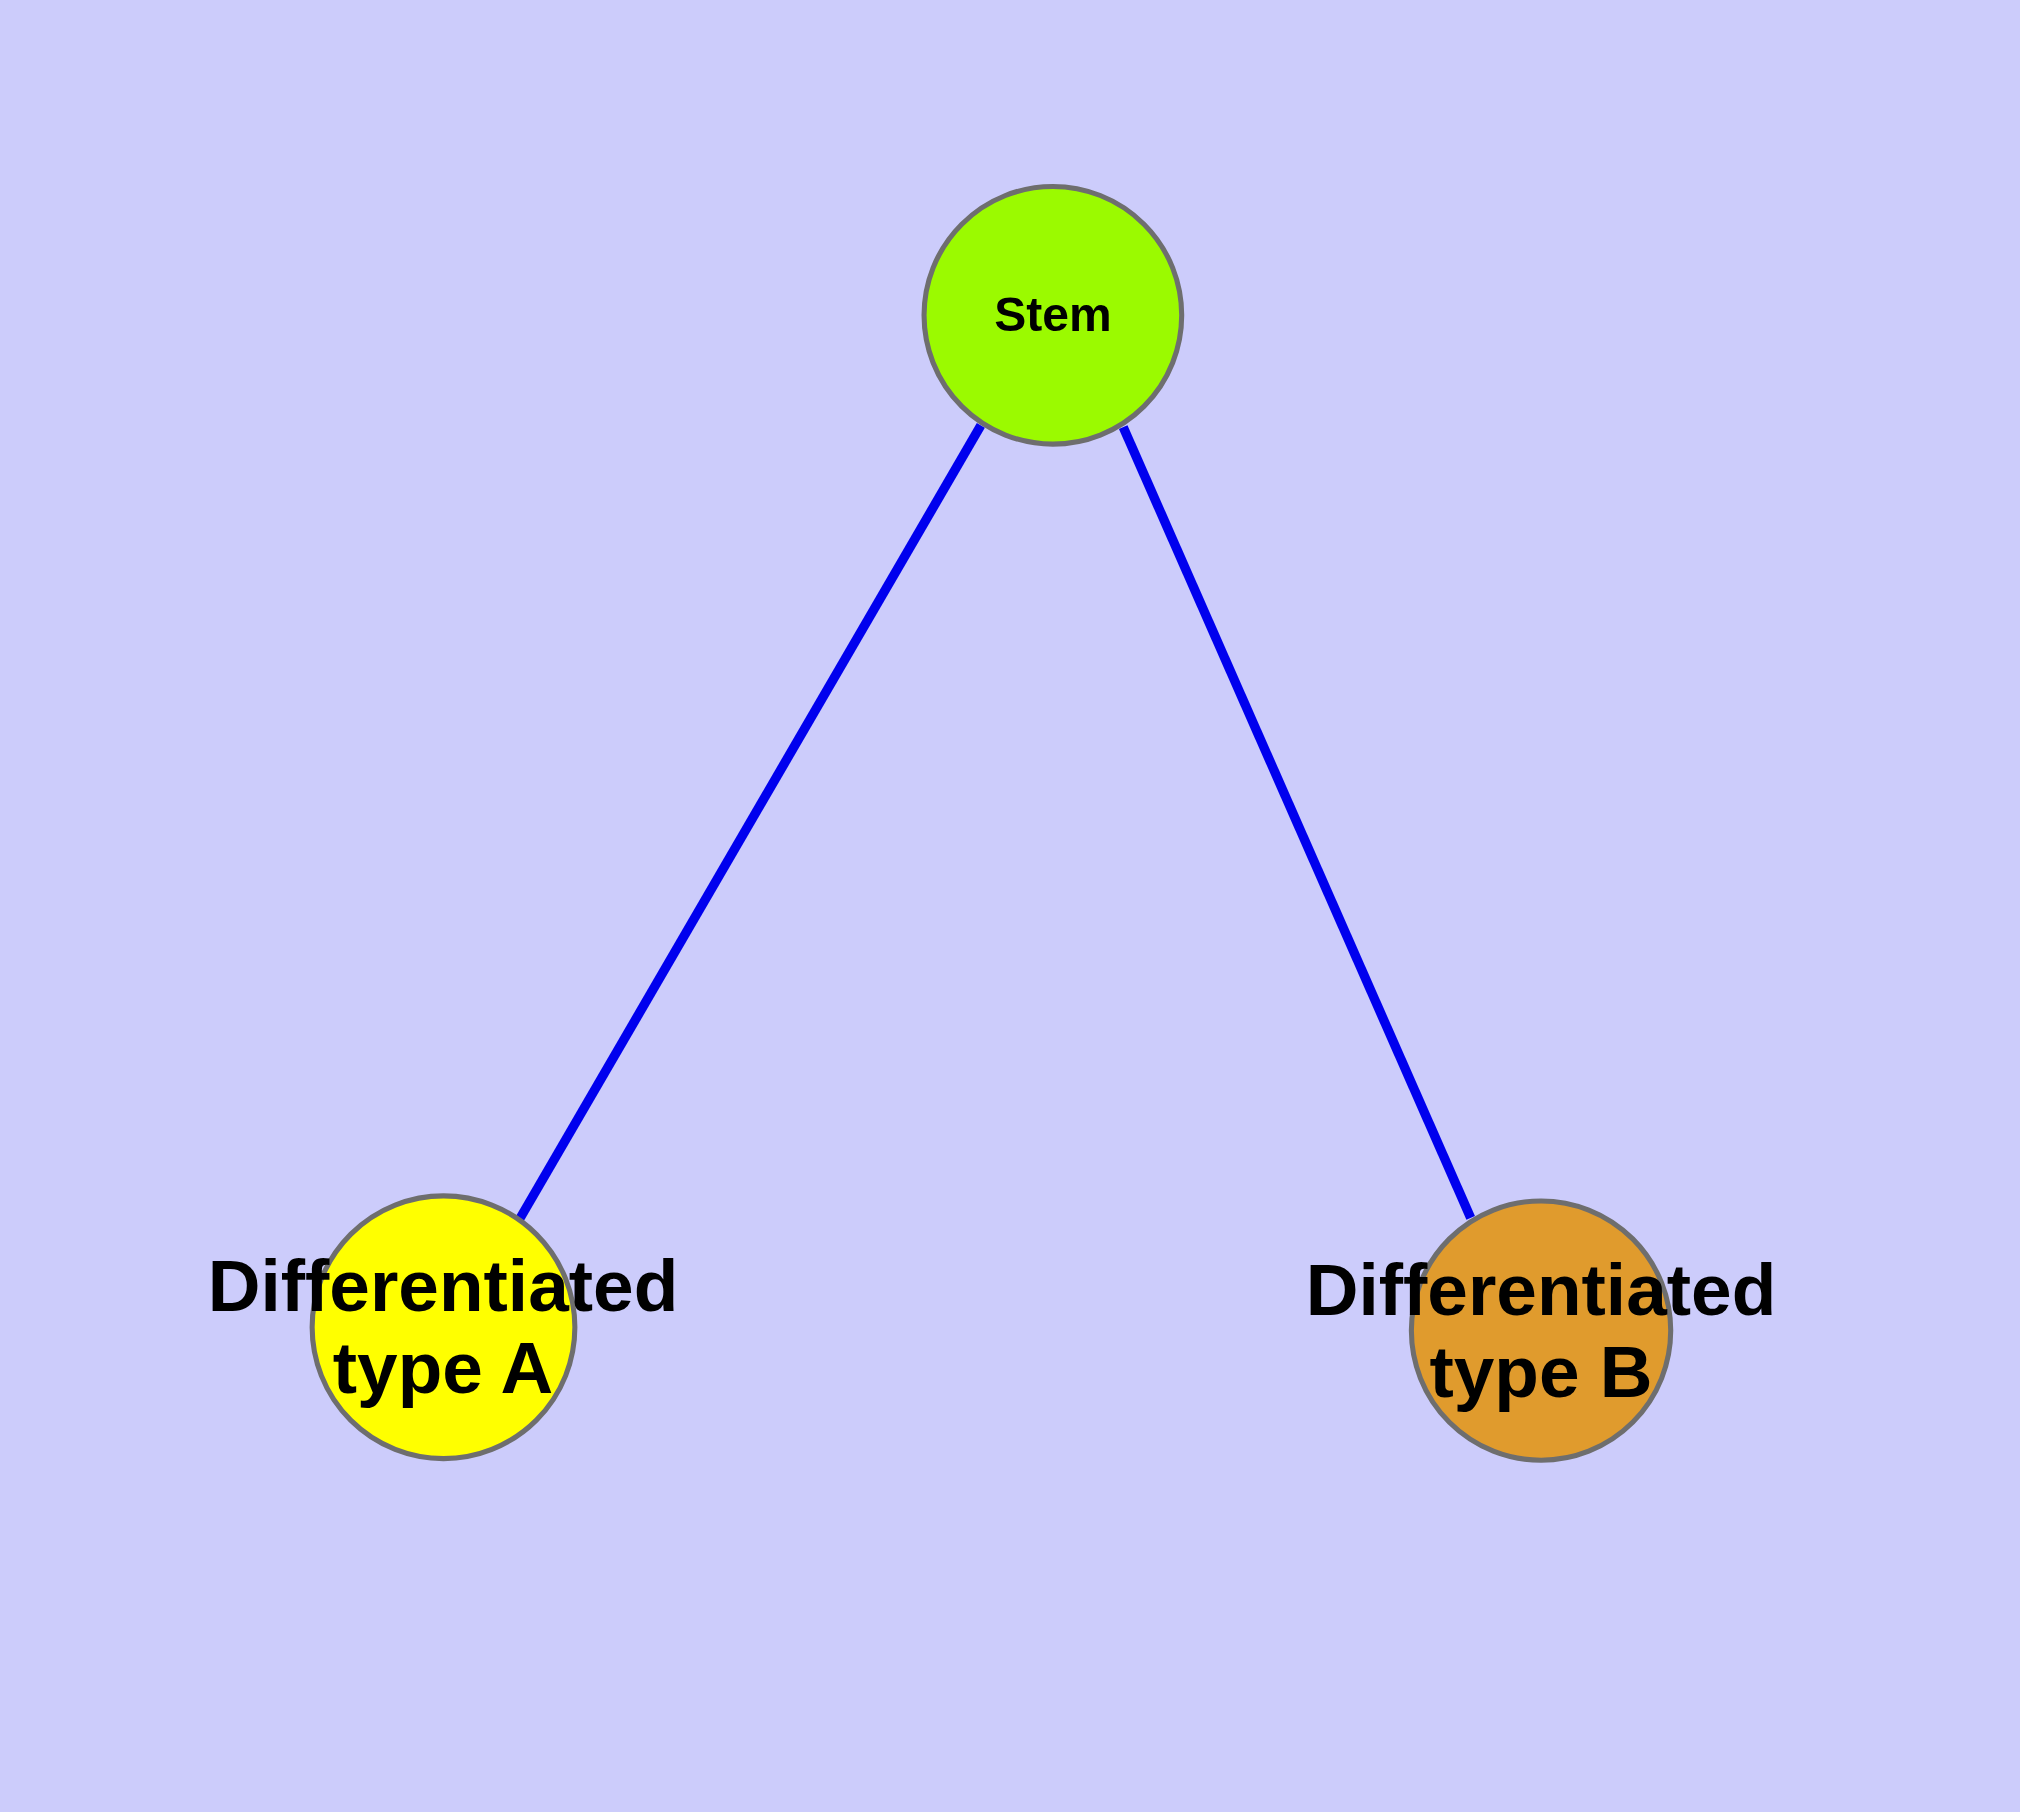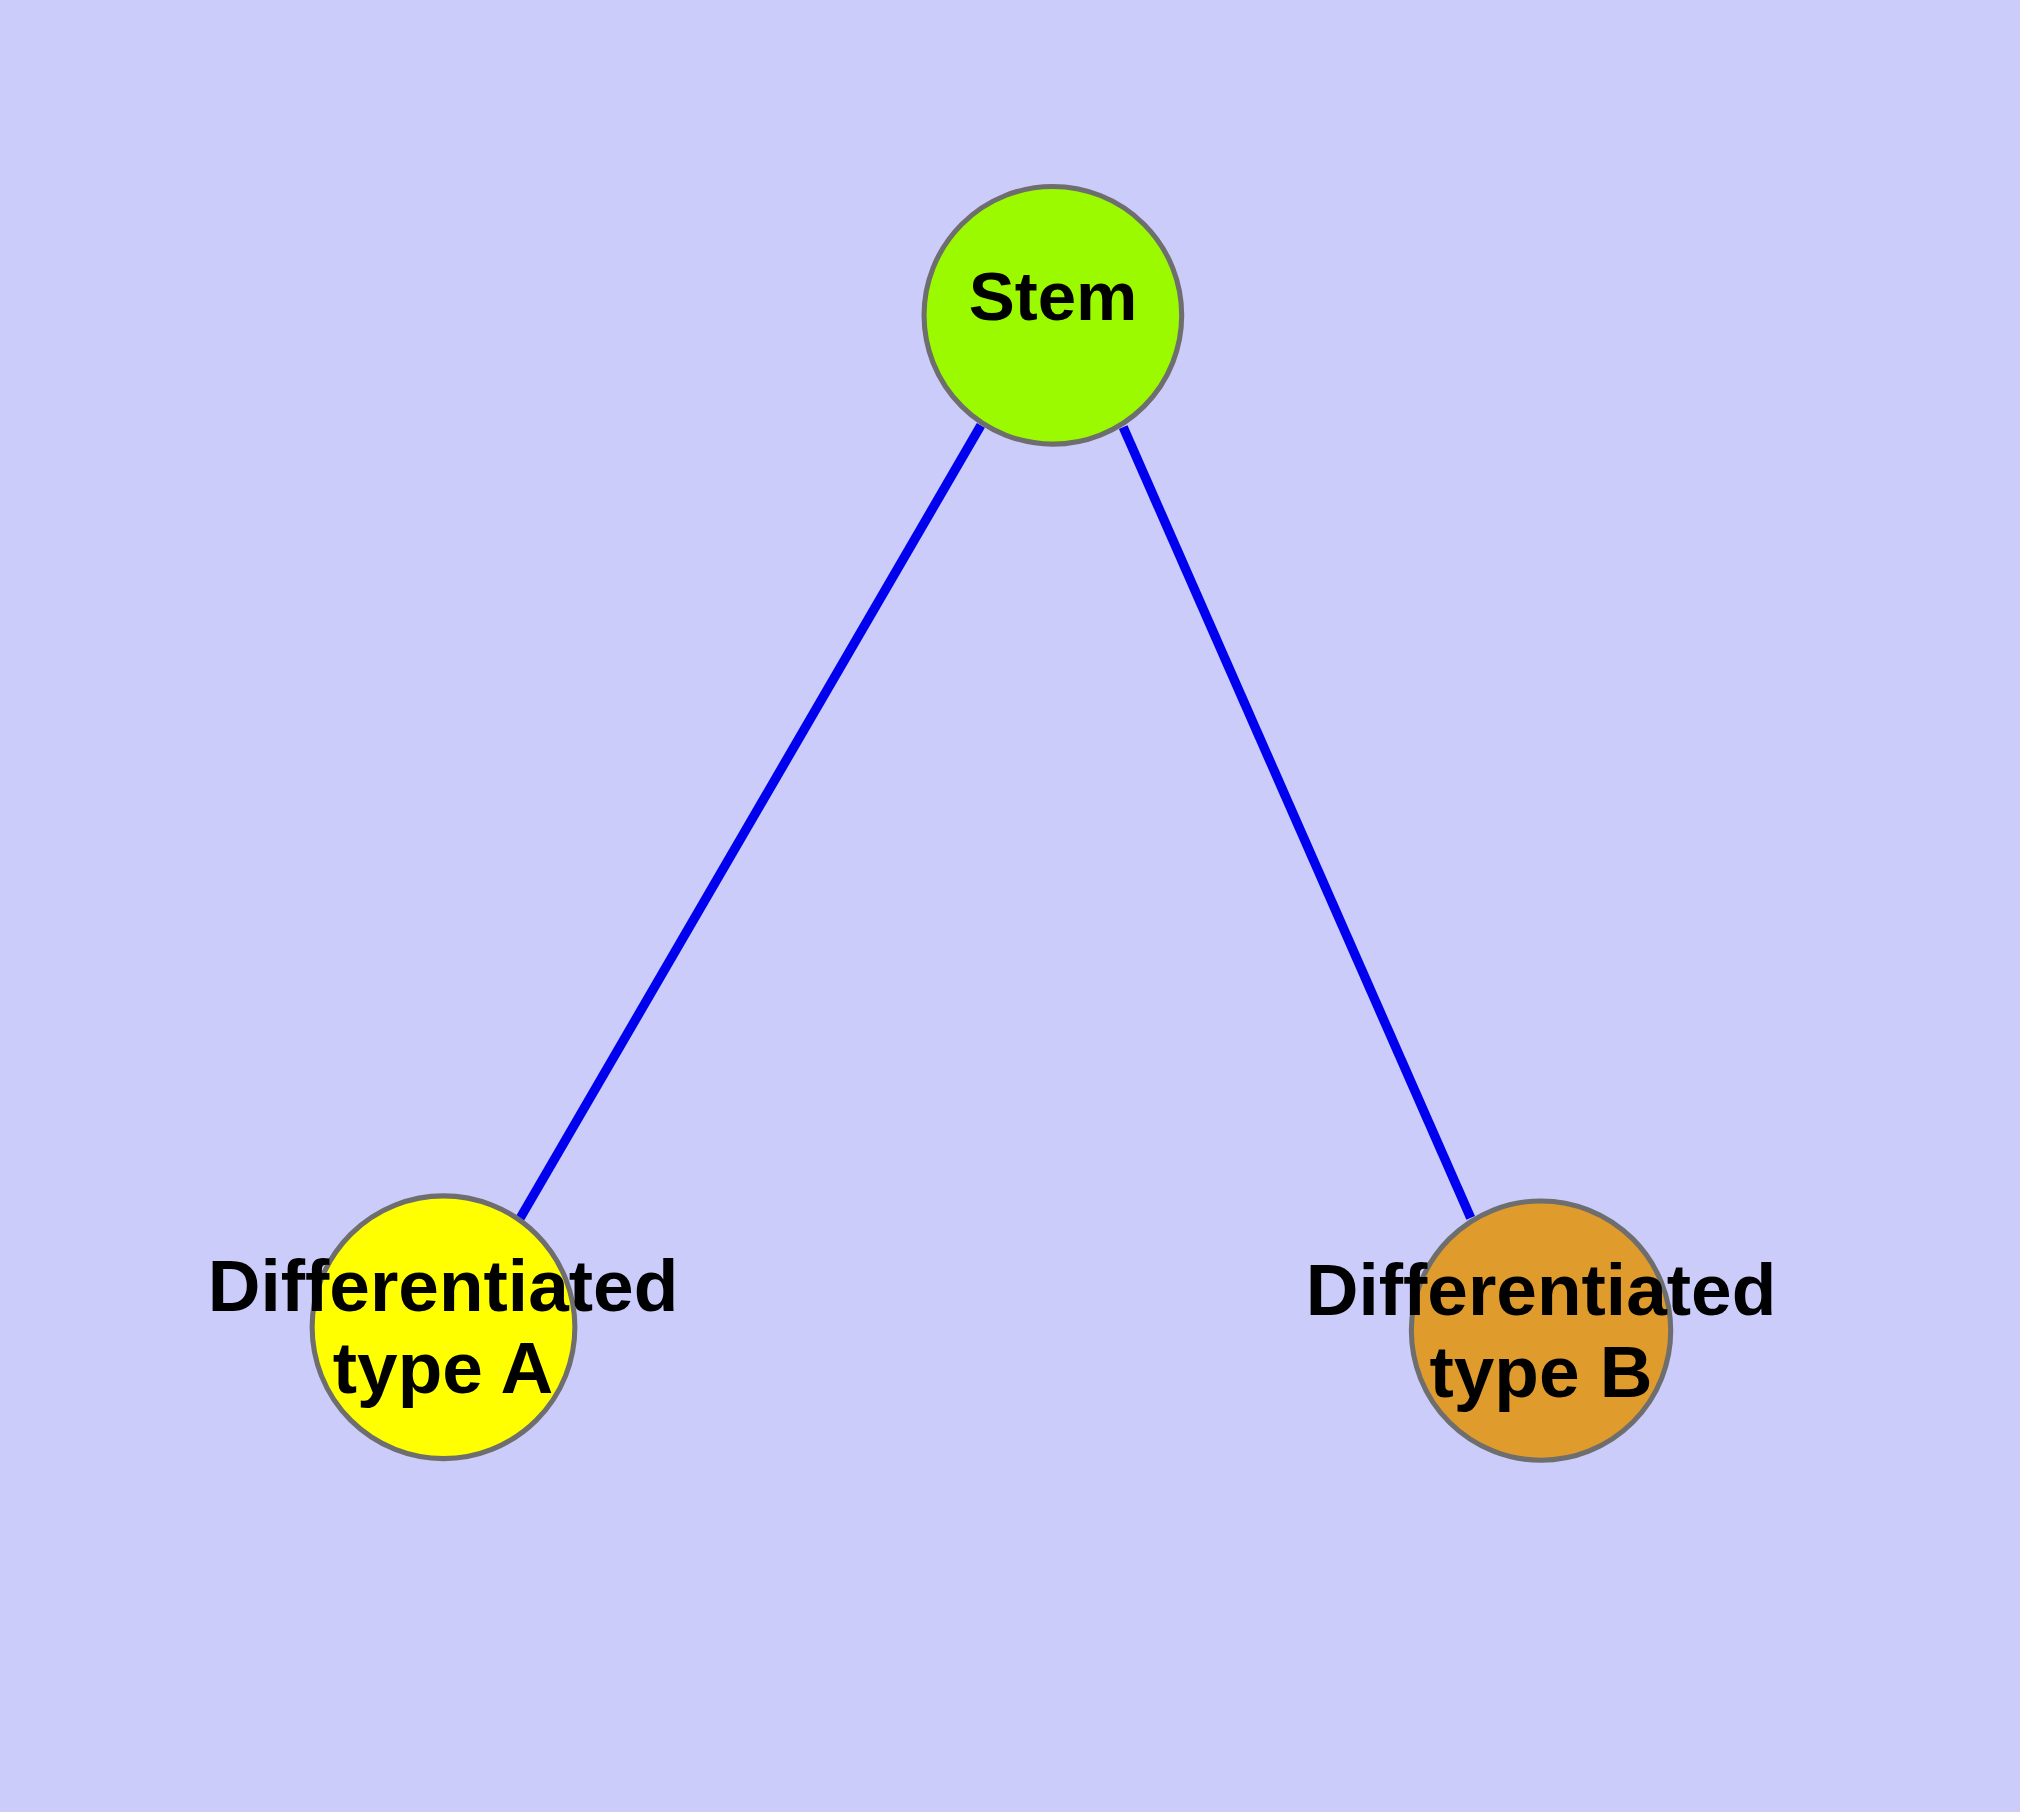--- a/index.html
+++ b/index.html
@@ -26,23 +26,23 @@
     position: absolute;
     color: #000000;
     font-family: "Liberation Sans", sans-serif;
     font-weight: bold;
     text-align: center;
     white-space: pre;
     line-height: 1.12;
     pointer-events: none;
   }
   #label-stem {
-    font-size: 69px;
+    font-size: 48px;
     left: 1053px;
-    top: 297px;
+    top: 315px;
     transform: translate(-50%, -50%);
   }
   #label-type-a {
     font-size: 73px;
     left: 443px;
     top: 1327px;
     transform: translate(-50%, -50%);
   }
   #label-type-b {
     font-size: 73px;

